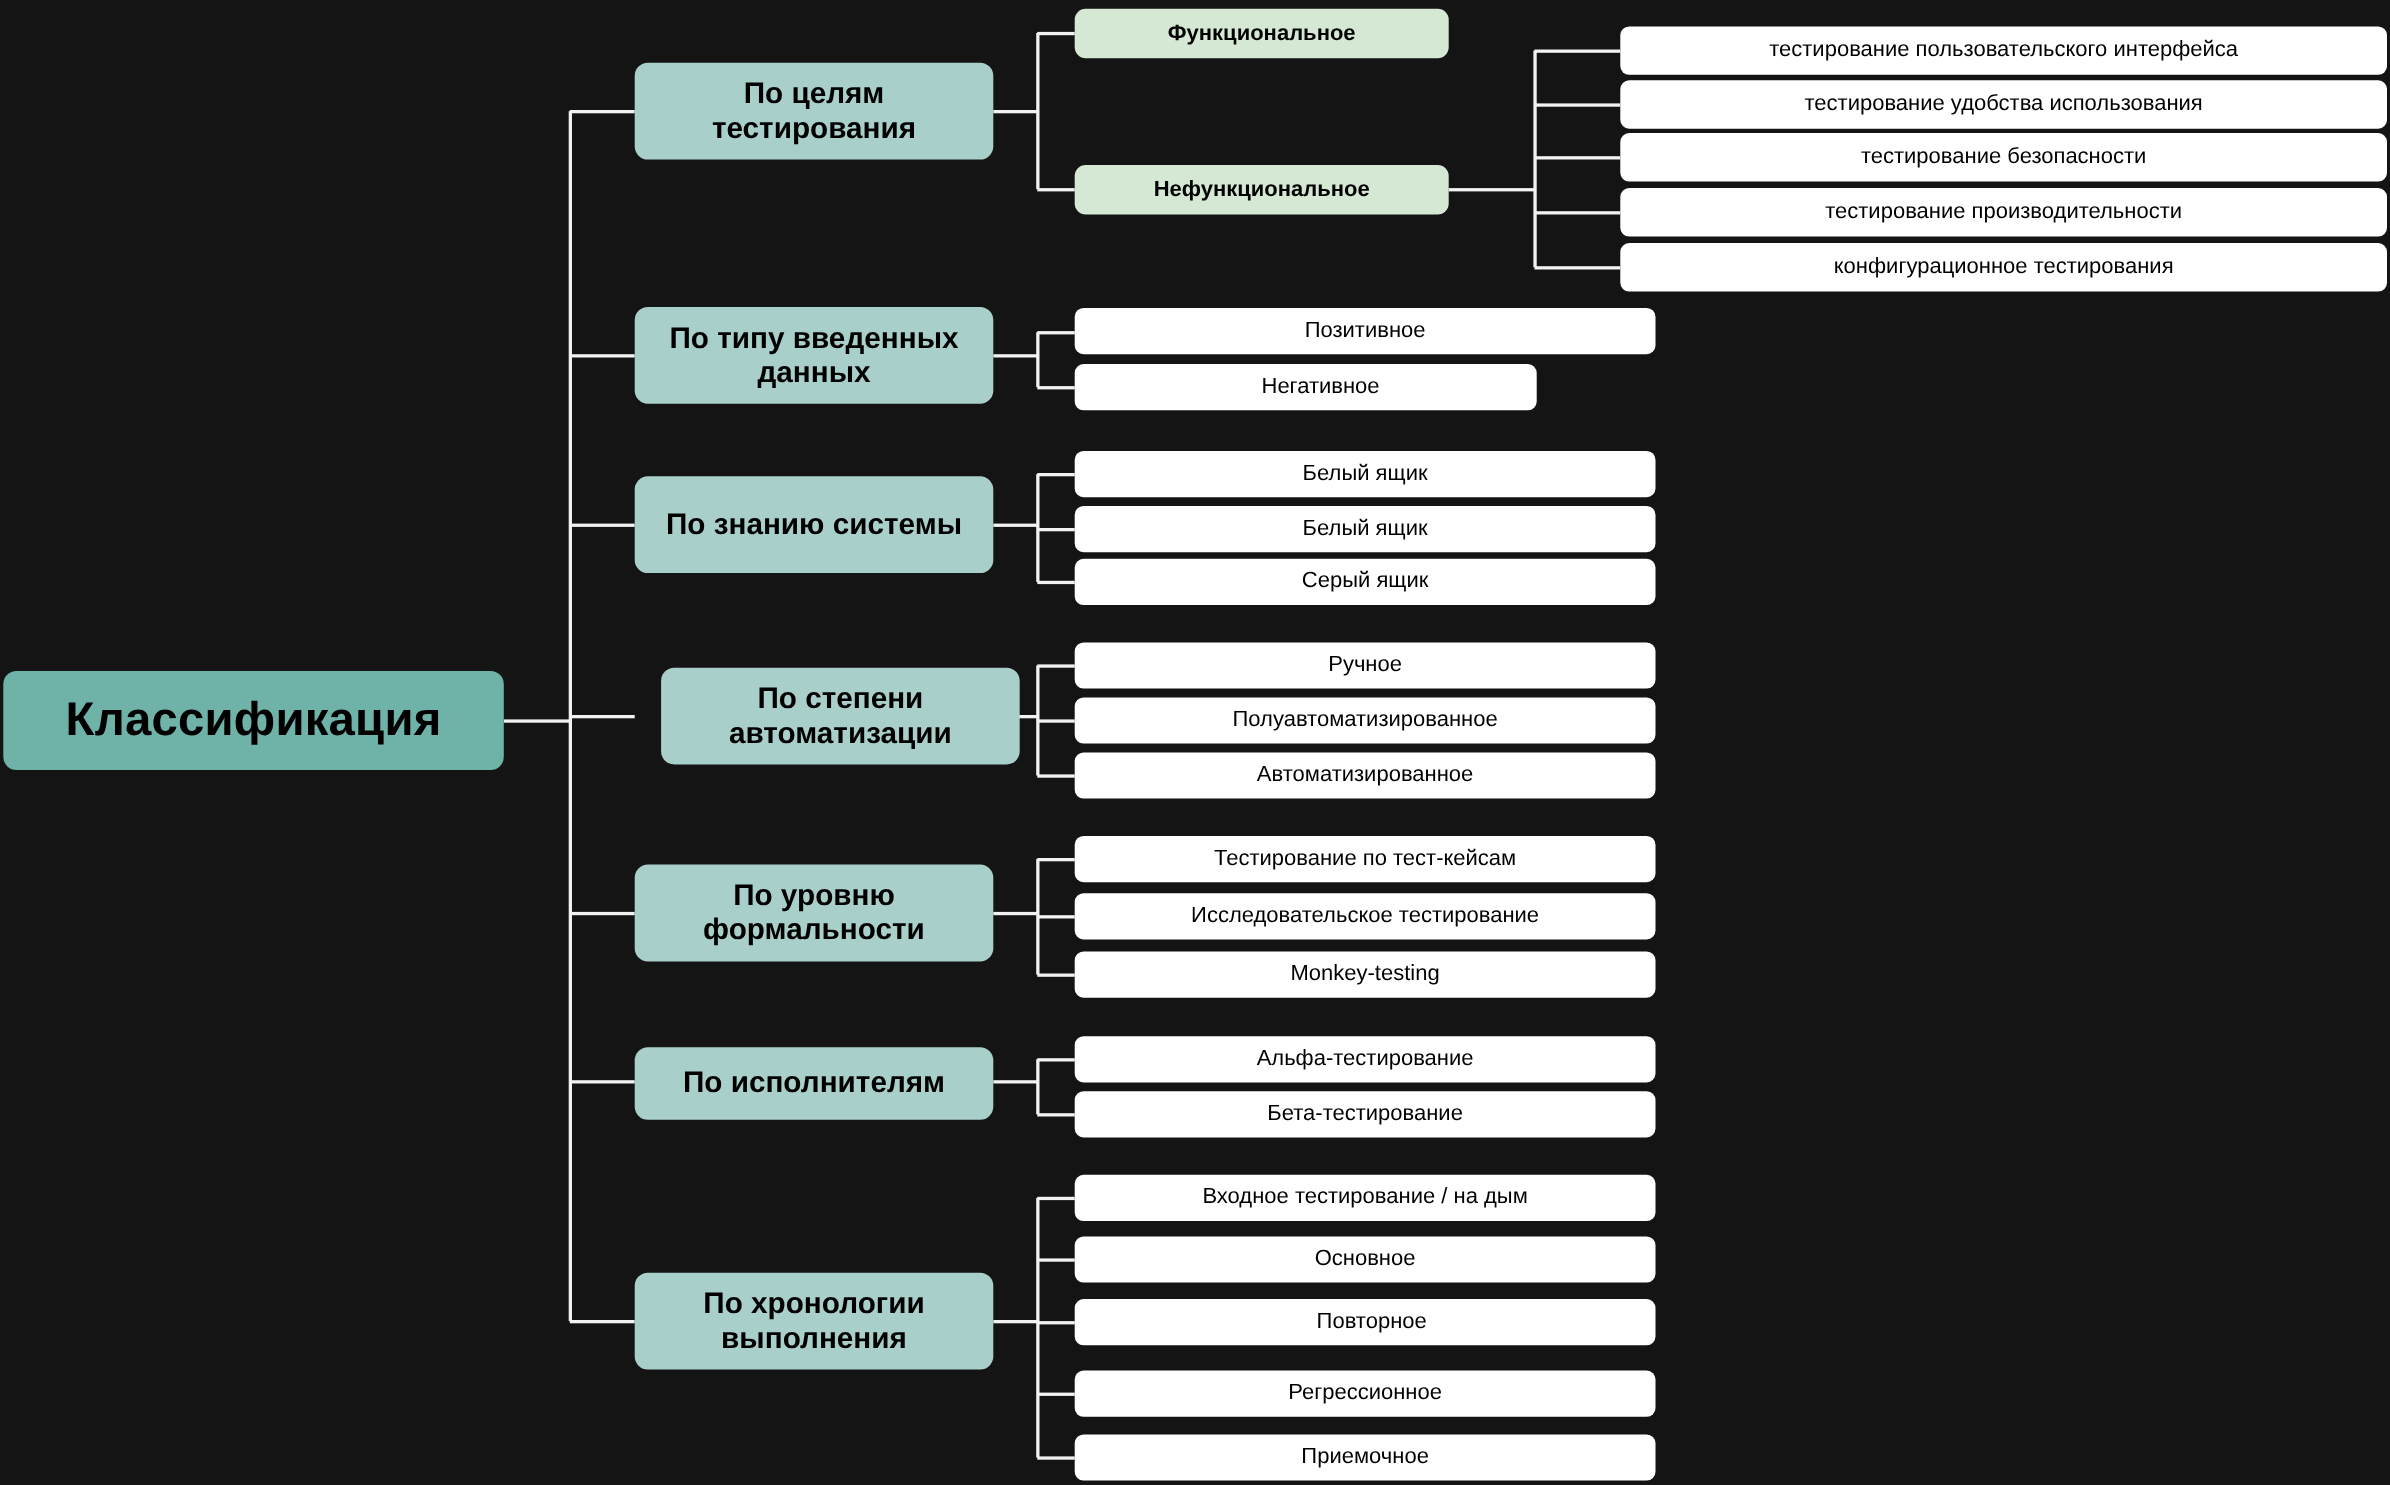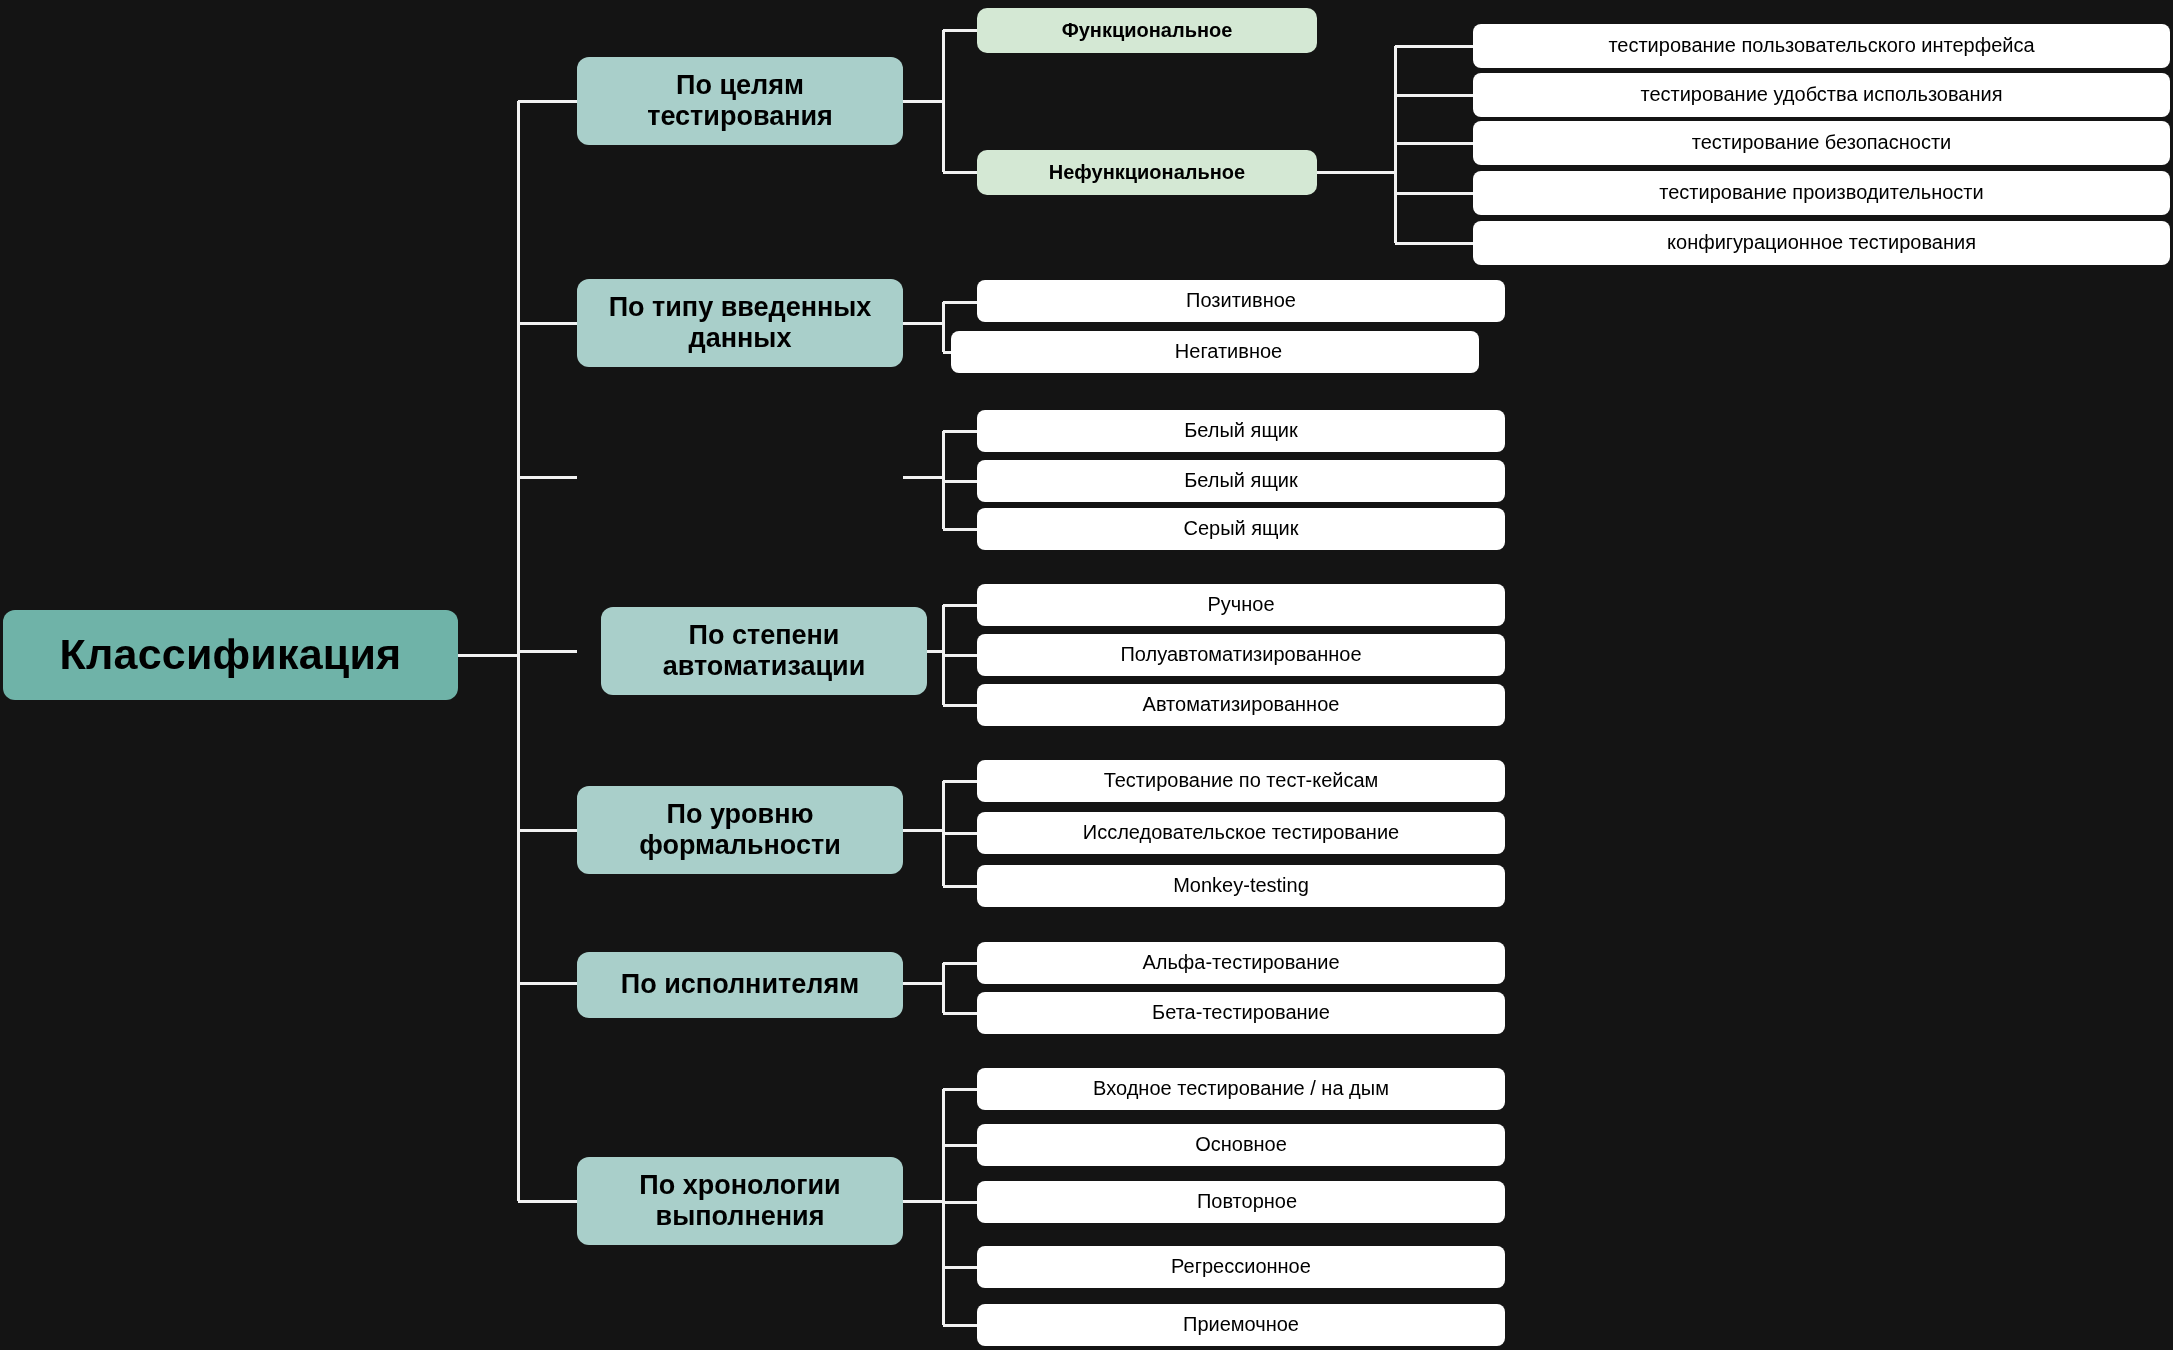--- a/index.html
+++ b/index.html
@@ -92,22 +92,23 @@
     <div class="ln h" style="left: 1395px; top: 242px; width: 78px;"></div>
     <div class="node leaf" style="left: 1473px; top: 221px; width: 697px; height: 44px;"><span>конфигурационное тестирования</span></div>
     <div class="ln h" style="left: 518px; top: 322px; width: 59px;"></div>
     <div class="node cat" style="left: 577px; top: 279px; width: 326px; height: 88px;"><span>По типу введенных
 данных</span></div>
     <div class="ln h" style="left: 903px; top: 322px; width: 40px;"></div>
     <div class="ln v" style="left: 942px; top: 302px; height: 50px;"></div>
     <div class="ln h" style="left: 943px; top: 301px; width: 34px;"></div>
     <div class="node leaf" style="left: 977px; top: 280px; width: 528px; height: 42px;"><span>Позитивное</span></div>
     <div class="ln h" style="left: 943px; top: 351px; width: 34px;"></div>
-    <div class="node leaf" style="left: 951px; top: 331px; width: 528px; height: 42px; padding-left: 27px;"><span>Негативное</span></div>
+    <div class="node leaf" style="left: 977px; top: 331px; width: 420px; height: 42px; padding-left: 27px;"><span>Негативное</span></div>
     <div class="ln h" style="left: 518px; top: 476px; width: 59px;"></div>
+    <div class="node cat" style="left: 577px; top: 433px; width: 326px; height: 88px;"><span>По знанию системы</span></div>
     <div class="ln h" style="left: 903px; top: 476px; width: 40px;"></div>
     <div class="ln v" style="left: 942px; top: 431px; height: 98px;"></div>
     <div class="ln h" style="left: 943px; top: 430px; width: 34px;"></div>
     <div class="node leaf" style="left: 977px; top: 410px; width: 528px; height: 42px;"><span>Белый ящик</span></div>
     <div class="ln h" style="left: 943px; top: 480px; width: 34px;"></div>
     <div class="node leaf" style="left: 977px; top: 460px; width: 528px; height: 42px;"><span>Белый ящик</span></div>
     <div class="ln h" style="left: 943px; top: 528px; width: 34px;"></div>
     <div class="node leaf" style="left: 977px; top: 508px; width: 528px; height: 42px;"><span>Серый ящик</span></div>
     <div class="ln h" style="left: 518px; top: 650px; width: 59px;"></div>
     <div class="node cat" style="left: 577px; top: 607px; width: 326px; height: 88px; margin-left: 24px;"><span>По степени

